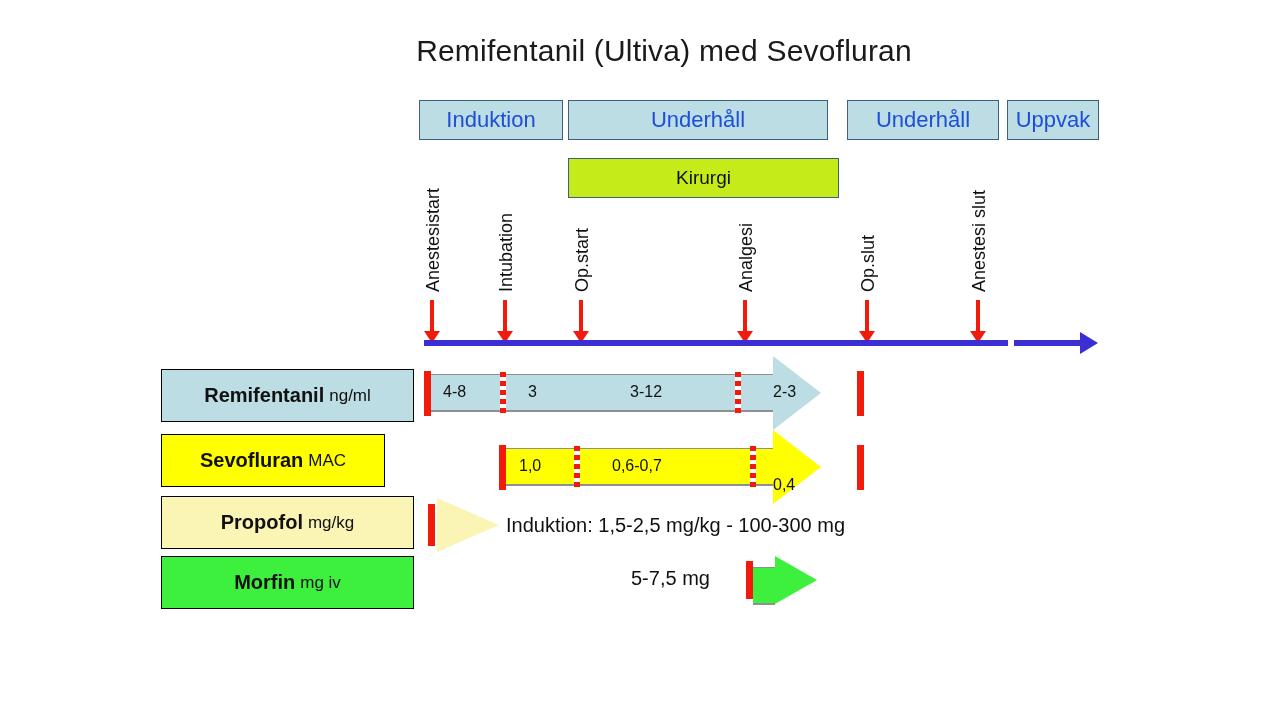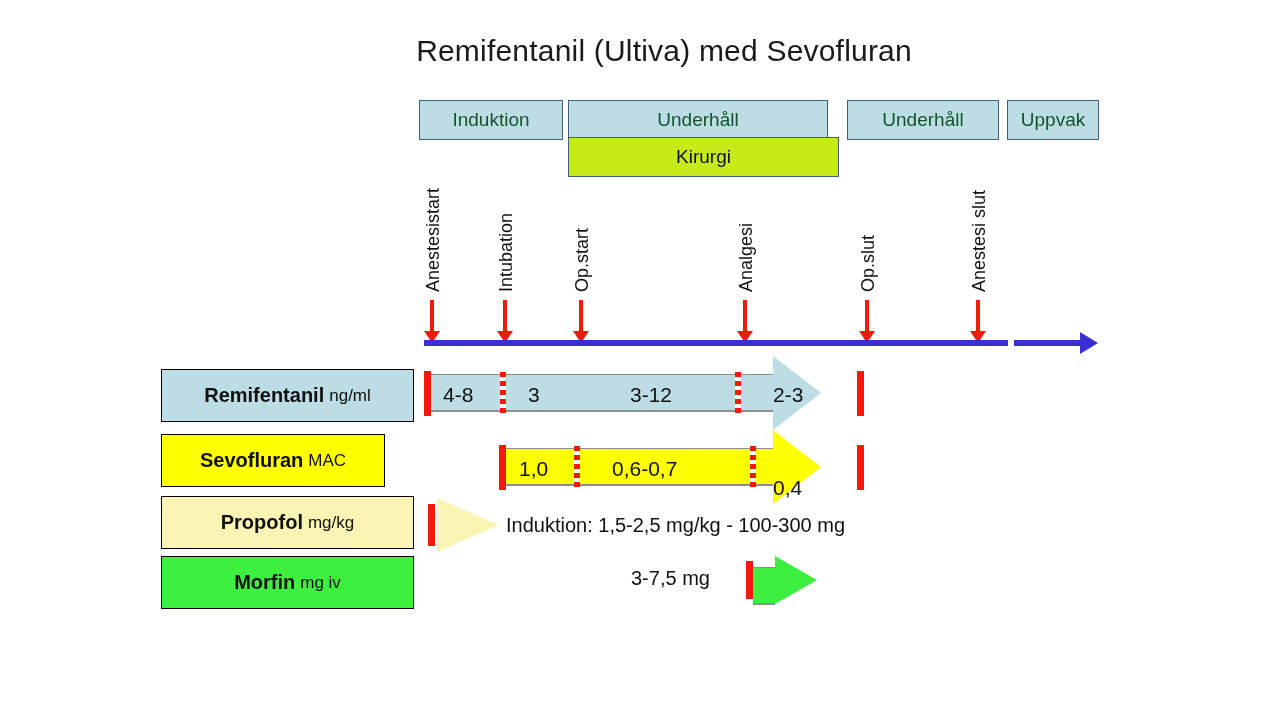--- a/index.html
+++ b/index.html
@@ -22,22 +22,22 @@
     letter-spacing:0.2px;
     margin-left:24px;
   }
 
   
   .phase{
     position:absolute;
     box-sizing:border-box;
     border:1px solid #3f5f7f;
     background:#bcdde3;
-    color:#14532d;
-    font-size:19px;
+    color:#1d4ed8;
+    font-size:22px;
     display:flex;align-items:center;justify-content:center;
     height:40px;
   }
   .surgery{
     position:absolute;
     box-sizing:border-box;
     border:1px solid #3f5f7f;
     background:#c5ec18;
     color:#111;
     font-size:19px;
@@ -110,21 +110,21 @@
     position:absolute;
     width:7px;background:#f21b0b;
   }
   .dash{
     position:absolute;
     width:6px;
     background:repeating-linear-gradient(to bottom,#f21b0b 0 5px,#ffffff 5px 9px);
   }
   .val{
     position:absolute;
-    font-size:21px;color:#111;white-space:nowrap;
+    font-size:16px;color:#111;white-space:nowrap;
   }
   .note{
     position:absolute;
     font-size:20px;color:#111;white-space:nowrap;
   }
 </style>
 </head>
 <body>
 
 <div id="stage">
@@ -137,21 +137,21 @@
   <div class="phase" style="left:568px;top:100px;width:260px;">
     <span>Underhåll</span>
   </div>
   <div class="phase" style="left:847px;top:100px;width:152px;">
     <span>Underhåll</span>
   </div>
   <div class="phase" style="left:1007px;top:100px;width:92px;">
     <span>Uppvak</span>
   </div>
 
-  <div class="surgery" style="left:568px;top:137px;width:271px;">
+  <div class="surgery" style="left:568px;top:158px;width:271px;">
     <span>Kirurgi</span>
   </div>
 
   <div class="evt" style="left:423px;top:292px;">Anestesistart</div>
   <div class="evt" style="left:496px;top:292px;">Intubation</div>
   <div class="evt" style="left:572px;top:292px;">Op.start</div>
   <div class="evt" style="left:736px;top:292px;">Analgesi</div>
   <div class="evt" style="left:858px;top:292px;">Op.slut</div>
   <div class="evt" style="left:969px;top:292px;">Anestesi slut</div>
 
@@ -201,18 +201,18 @@
   <div class="dash" style="left:574px;top:446px;height:43px;"></div>
   <div class="dash" style="left:750px;top:446px;height:43px;"></div>
   <div class="val" style="left:519px;top:457px;">1,0</div>
   <div class="val" style="left:612px;top:457px;">0,6-0,7</div>
   <div class="val" style="left:773px;top:476px;">0,4</div>
 
   <div class="cap" style="left:428px;top:504px;height:42px;"></div>
   <div class="bar-arrow" style="left:437px;top:498px;border-top:27px solid transparent;border-bottom:27px solid transparent;border-left:62px solid #faf5b4;"></div>
   <div class="note" style="left:506px;top:514px;">Induktion: 1,5-2,5 mg/kg - 100-300 mg</div>
 
-  <div class="note" style="left:631px;top:567px;">3-7,5 mg</div>
+  <div class="note" style="left:631px;top:567px;">5-7,5 mg</div>
   <div class="cap" style="left:746px;top:561px;height:38px;"></div>
   <div class="bar" style="left:753px;top:567px;width:22px;background:#3ef03e;"></div>
   <div class="bar-arrow" style="left:775px;top:556px;border-top:24px solid transparent;border-bottom:24px solid transparent;border-left:42px solid #3ef03e;"></div>
 
 </div>
 
 </body></html>

